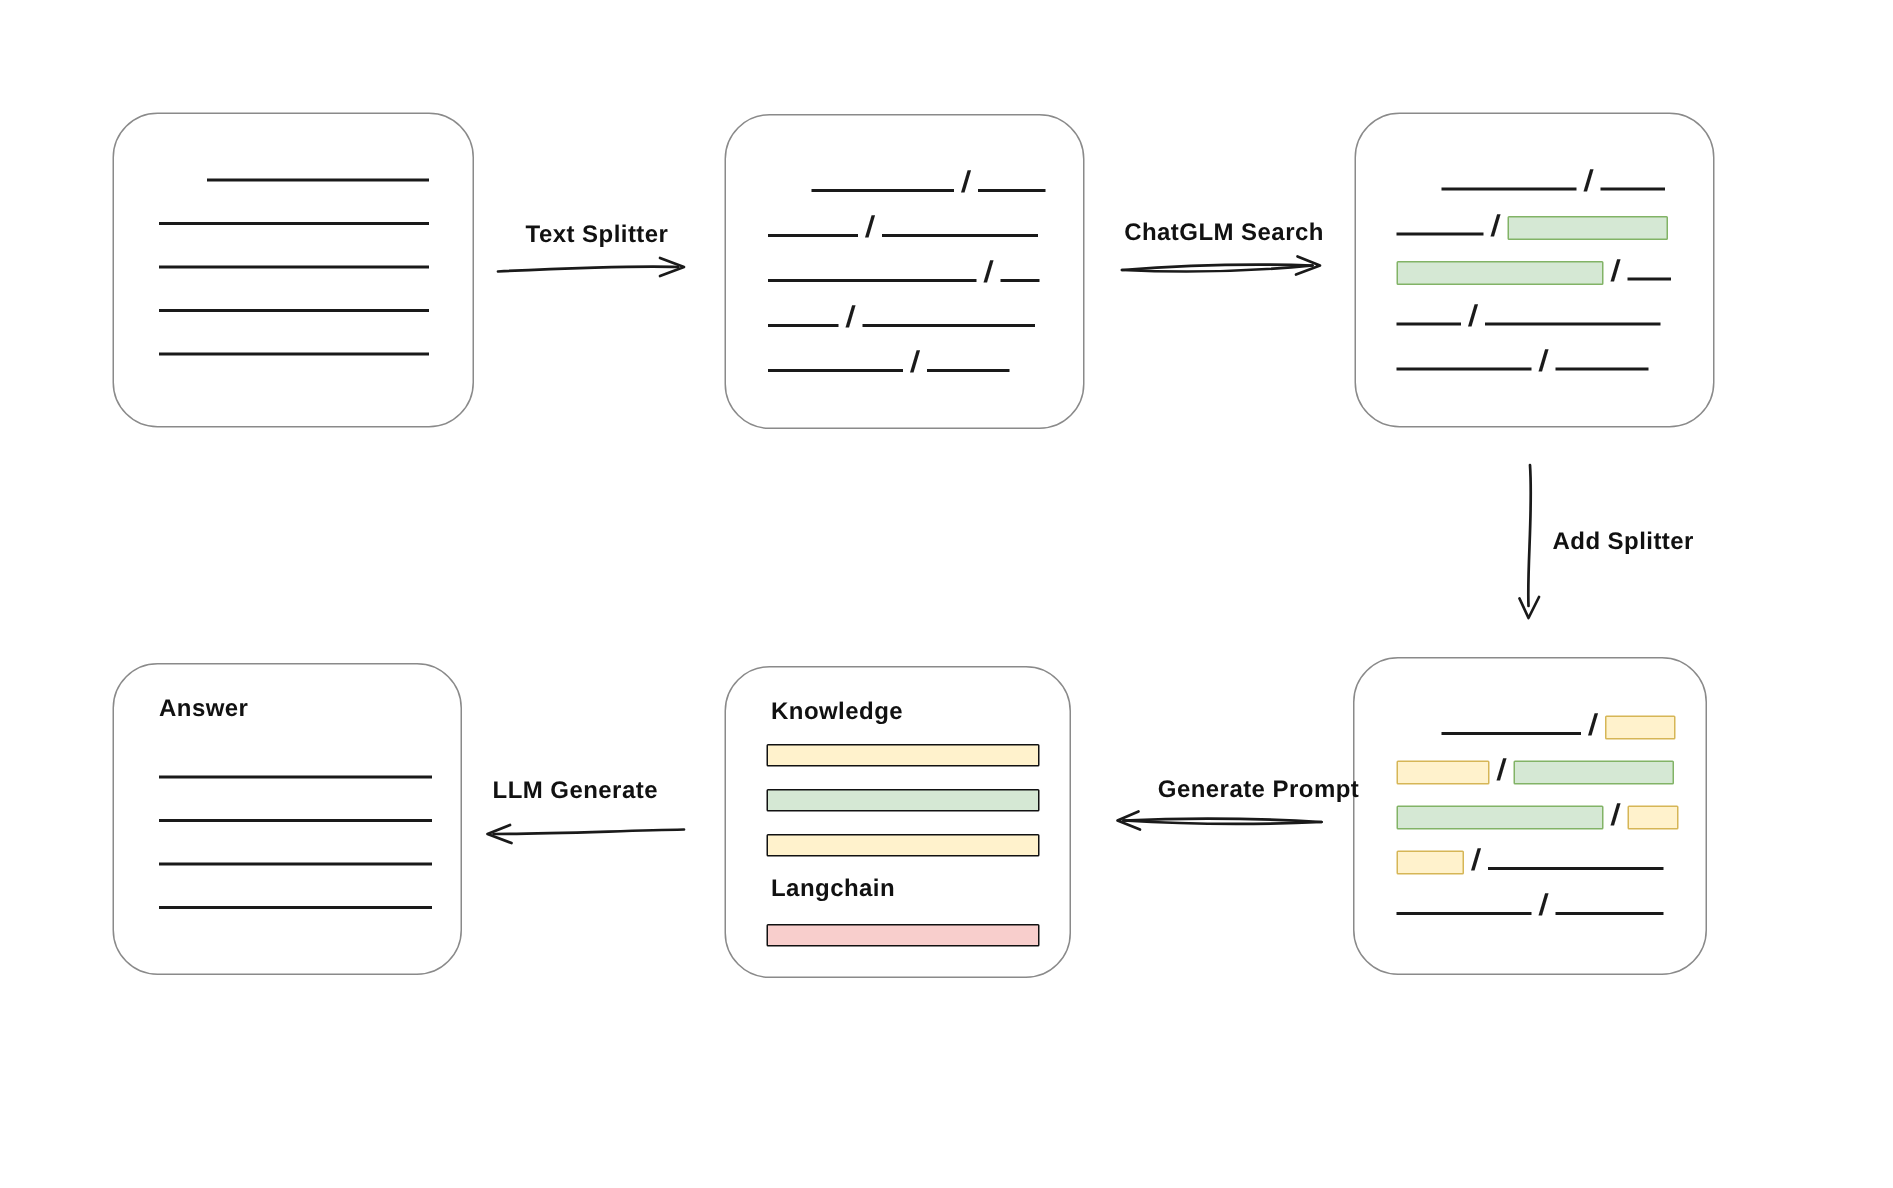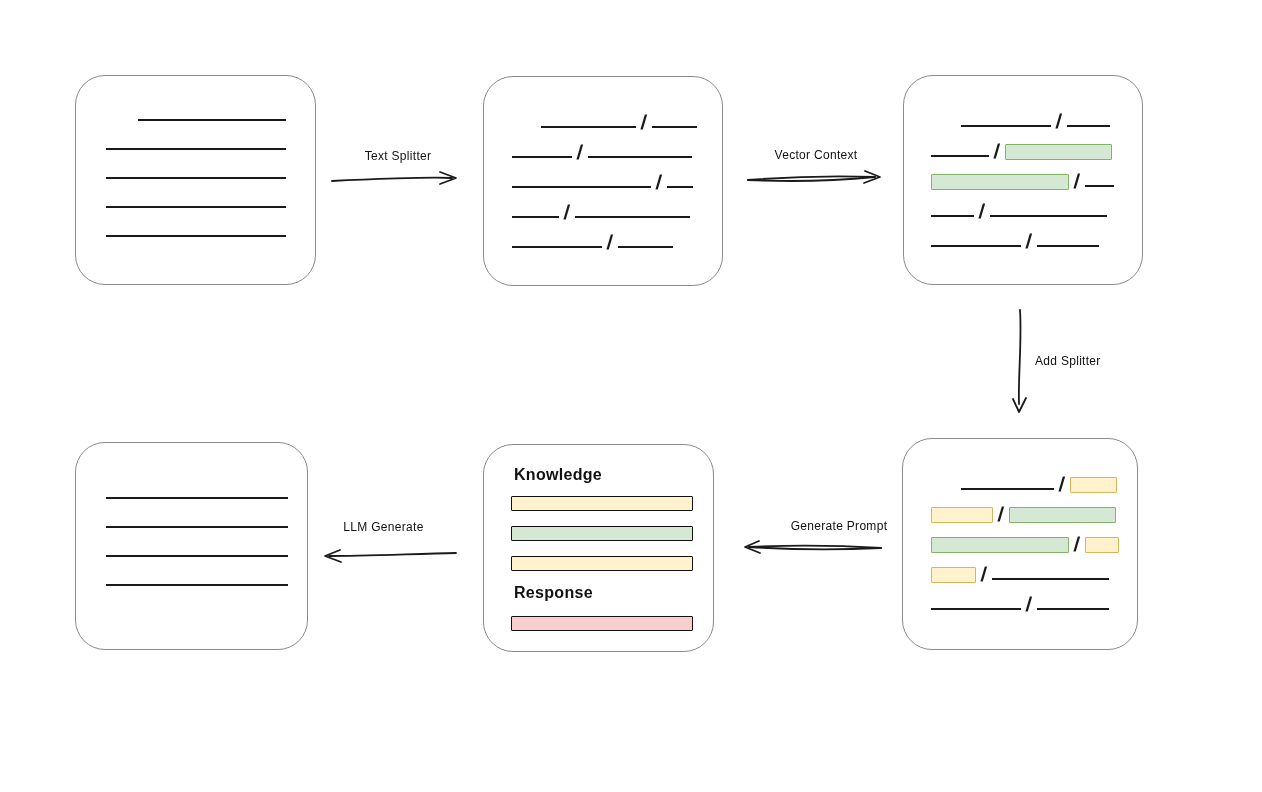--- a/index.html
+++ b/index.html
@@ -19,21 +19,21 @@
     transform:skewX(-6deg);
   }
   .seg-bar{display:inline-block;height:16px;border:1.6px solid;border-radius:1px;box-sizing:border-box;}
   .bar-green{background:var(--green-fill);border-color:var(--green-border);}
   .bar-yellow{background:var(--yellow-fill);border-color:var(--yellow-border);}
   .bar-red{background:var(--red-fill);border-color:var(--red-border);}
   .kbar{height:15px;width:182px;border:1.6px solid;border-radius:1px;box-sizing:border-box;margin-top:15px;}
   .kbar.bar-yellow,.kbar.bar-green,.kbar.bar-red{border-width:1.6px;}
   .box-title{font-size:16px;font-weight:600;letter-spacing:.3px;line-height:20px;}
   .arrow-label{
-    position:absolute;font-size:12px;font-weight:400;letter-spacing:.3px;
+    position:absolute;font-size:16px;font-weight:700;letter-spacing:.3px;
     line-height:19px;white-space:nowrap;
   }
   .centered{text-align:center;}
   .arrow-svg{position:absolute;overflow:visible;}
   .arrow-svg path{fill:none;stroke:var(--line);stroke-width:1.8;stroke-linecap:round;stroke-linejoin:round;}
   #caption{
     position:absolute;left:711px;top:686px;width:540px;text-align:center;
     font-size:17px;font-weight:600;letter-spacing:.3px;
   }
 </style>
@@ -153,29 +153,30 @@
   </div>
 
   <div class="node" style="left:483px;top:444px;width:231px;height:208px;">
     <div style="padding:20px 0 16px 27px;">
       <div class="box-title" style="padding-left:3px;">Knowledge</div>
       <div style="margin-top:-4px;">
           <div class="kbar bar-yellow"></div>
           <div class="kbar bar-green"></div>
           <div class="kbar bar-yellow"></div>
         </div>
-      <div class="box-title" style="padding-left:3px;margin-top:12px;">Response</div>
+      <div class="box-title" style="padding-left:3px;margin-top:12px;">Langchain</div>
       <div style="margin-top:-2px;">
           <div class="kbar bar-red"></div>
         </div>
     </div>
   </div>
 
   <div class="node" style="left:75px;top:442px;width:233px;height:208px;">
     <div style="padding:20px 0 0 0;">
+      <div class="box-title" style="padding-left:30px;">Answer</div>
       <div class="row-h29" style="margin-top:10px;">
           <div class="seg-row" style="padding-left: 30px;">
             <span class="seg-line" style="width: 182px;"></span>
           </div>
           <div class="seg-row" style="padding-left: 30px;">
             <span class="seg-line" style="width: 182px;"></span>
           </div>
           <div class="seg-row" style="padding-left: 30px;">
             <span class="seg-line" style="width: 182px;"></span>
           </div>
@@ -190,21 +191,21 @@
     <path d="M4,13 C40,11 100,9 124,10"></path>
     <path d="M112,4 L128,10 L112,16"></path>
   </svg>
   <div class="arrow-label centered" style="left:328px;top:147px;width:140px;">Text Splitter</div>
 
   <svg class="arrow-svg" style="left:745px;top:168px;" width="142" height="22">
     <path d="M3,12 Q68,7 130,9"></path>
     <path d="M3,12 Q68,15 130,9"></path>
     <path d="M120,3 L135,9 L119,15"></path>
   </svg>
-  <div class="arrow-label centered" style="left:745px;top:146px;width:142px;">Vector Context</div>
+  <div class="arrow-label centered" style="left:745px;top:146px;width:142px;">ChatGLM Search</div>
 
   <svg class="arrow-svg" style="left:1006px;top:306px;" width="26" height="112">
     <path d="M14,4 C16,35 12,72 13,98"></path>
     <path d="M7,93 L13,106 L20,92"></path>
   </svg>
   <div class="arrow-label" style="left:1035px;top:352px;">Add Splitter</div>
 
   <svg class="arrow-svg" style="left:729px;top:538px;" width="158" height="22">
     <path d="M152,10 Q85,6 20,9"></path>
     <path d="M152,10 Q85,13 20,9"></path>

